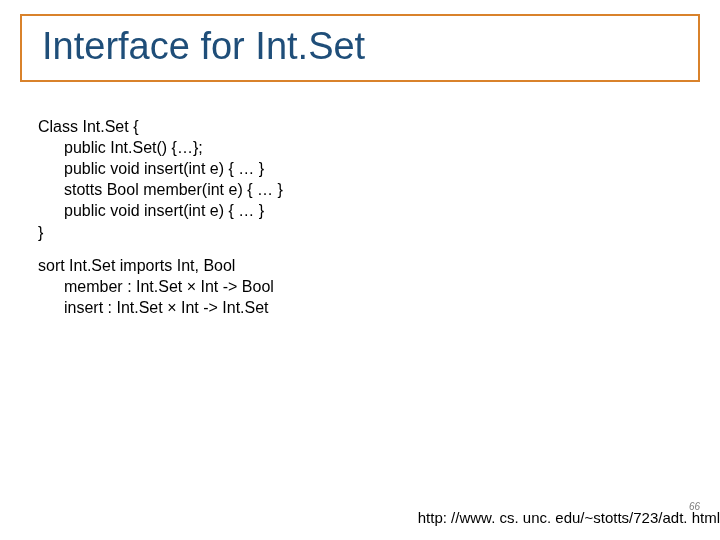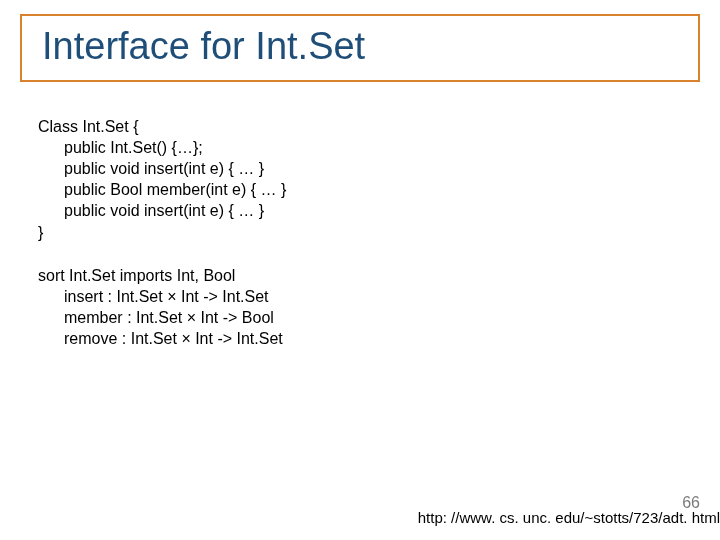--- a/index.html
+++ b/index.html
@@ -38,64 +38,64 @@
     top: 116px;
     right: 60px;
     color: #000000;
     font-size: 16px;
     line-height: 1.32;
   }
   .indent {
     padding-left: 26px;
   }
   .block2 {
-    margin-top: 22px;
+    margin-top: 12px;
   }
   .footer-url {
     position: absolute;
     bottom: 14px;
     left: 0;
     right: 0;
     text-align: right;
     color: #000000;
     font-size: 15px;
   }
   .page-num {
     position: absolute;
     right: 20px;
     bottom: 28px;
     color: #7a7a7a;
-    font-size: 16px;
+    font-size: 10px;
+    font-style: italic;
   }
 </style>
 </head>
 <body>
 
 <div class="slide">
 
   <div class="title-box">
     <div class="title-text">Interface for Int.Set</div>
   </div>
 
   <div class="body">
 
     <div>
       <div>Class Int.Set {</div>
       <div class="indent">public Int.Set() {…};</div>
       <div class="indent">public void insert(int e) { … }</div>
-      <div class="indent">public Bool member(int e) { … }</div>
+      <div class="indent">stotts Bool member(int e) { … }</div>
       <div class="indent">public void insert(int e) { … }</div>
       <div>}</div>
     </div>
 
     <div class="block2">
       <div>sort Int.Set imports Int, Bool</div>
+      <div class="indent">member : Int.Set × Int -&gt; Bool</div>
       <div class="indent">insert : Int.Set × Int -&gt; Int.Set</div>
-      <div class="indent">member : Int.Set × Int -&gt; Bool</div>
-      <div class="indent">remove : Int.Set × Int -&gt; Int.Set</div>
     </div>
 
   </div>
 
   <div class="footer-url">http: //www. cs. unc. edu/~stotts/723/adt. html</div>
   <div class="page-num">66</div>
 
 </div>
 
 </body></html>

